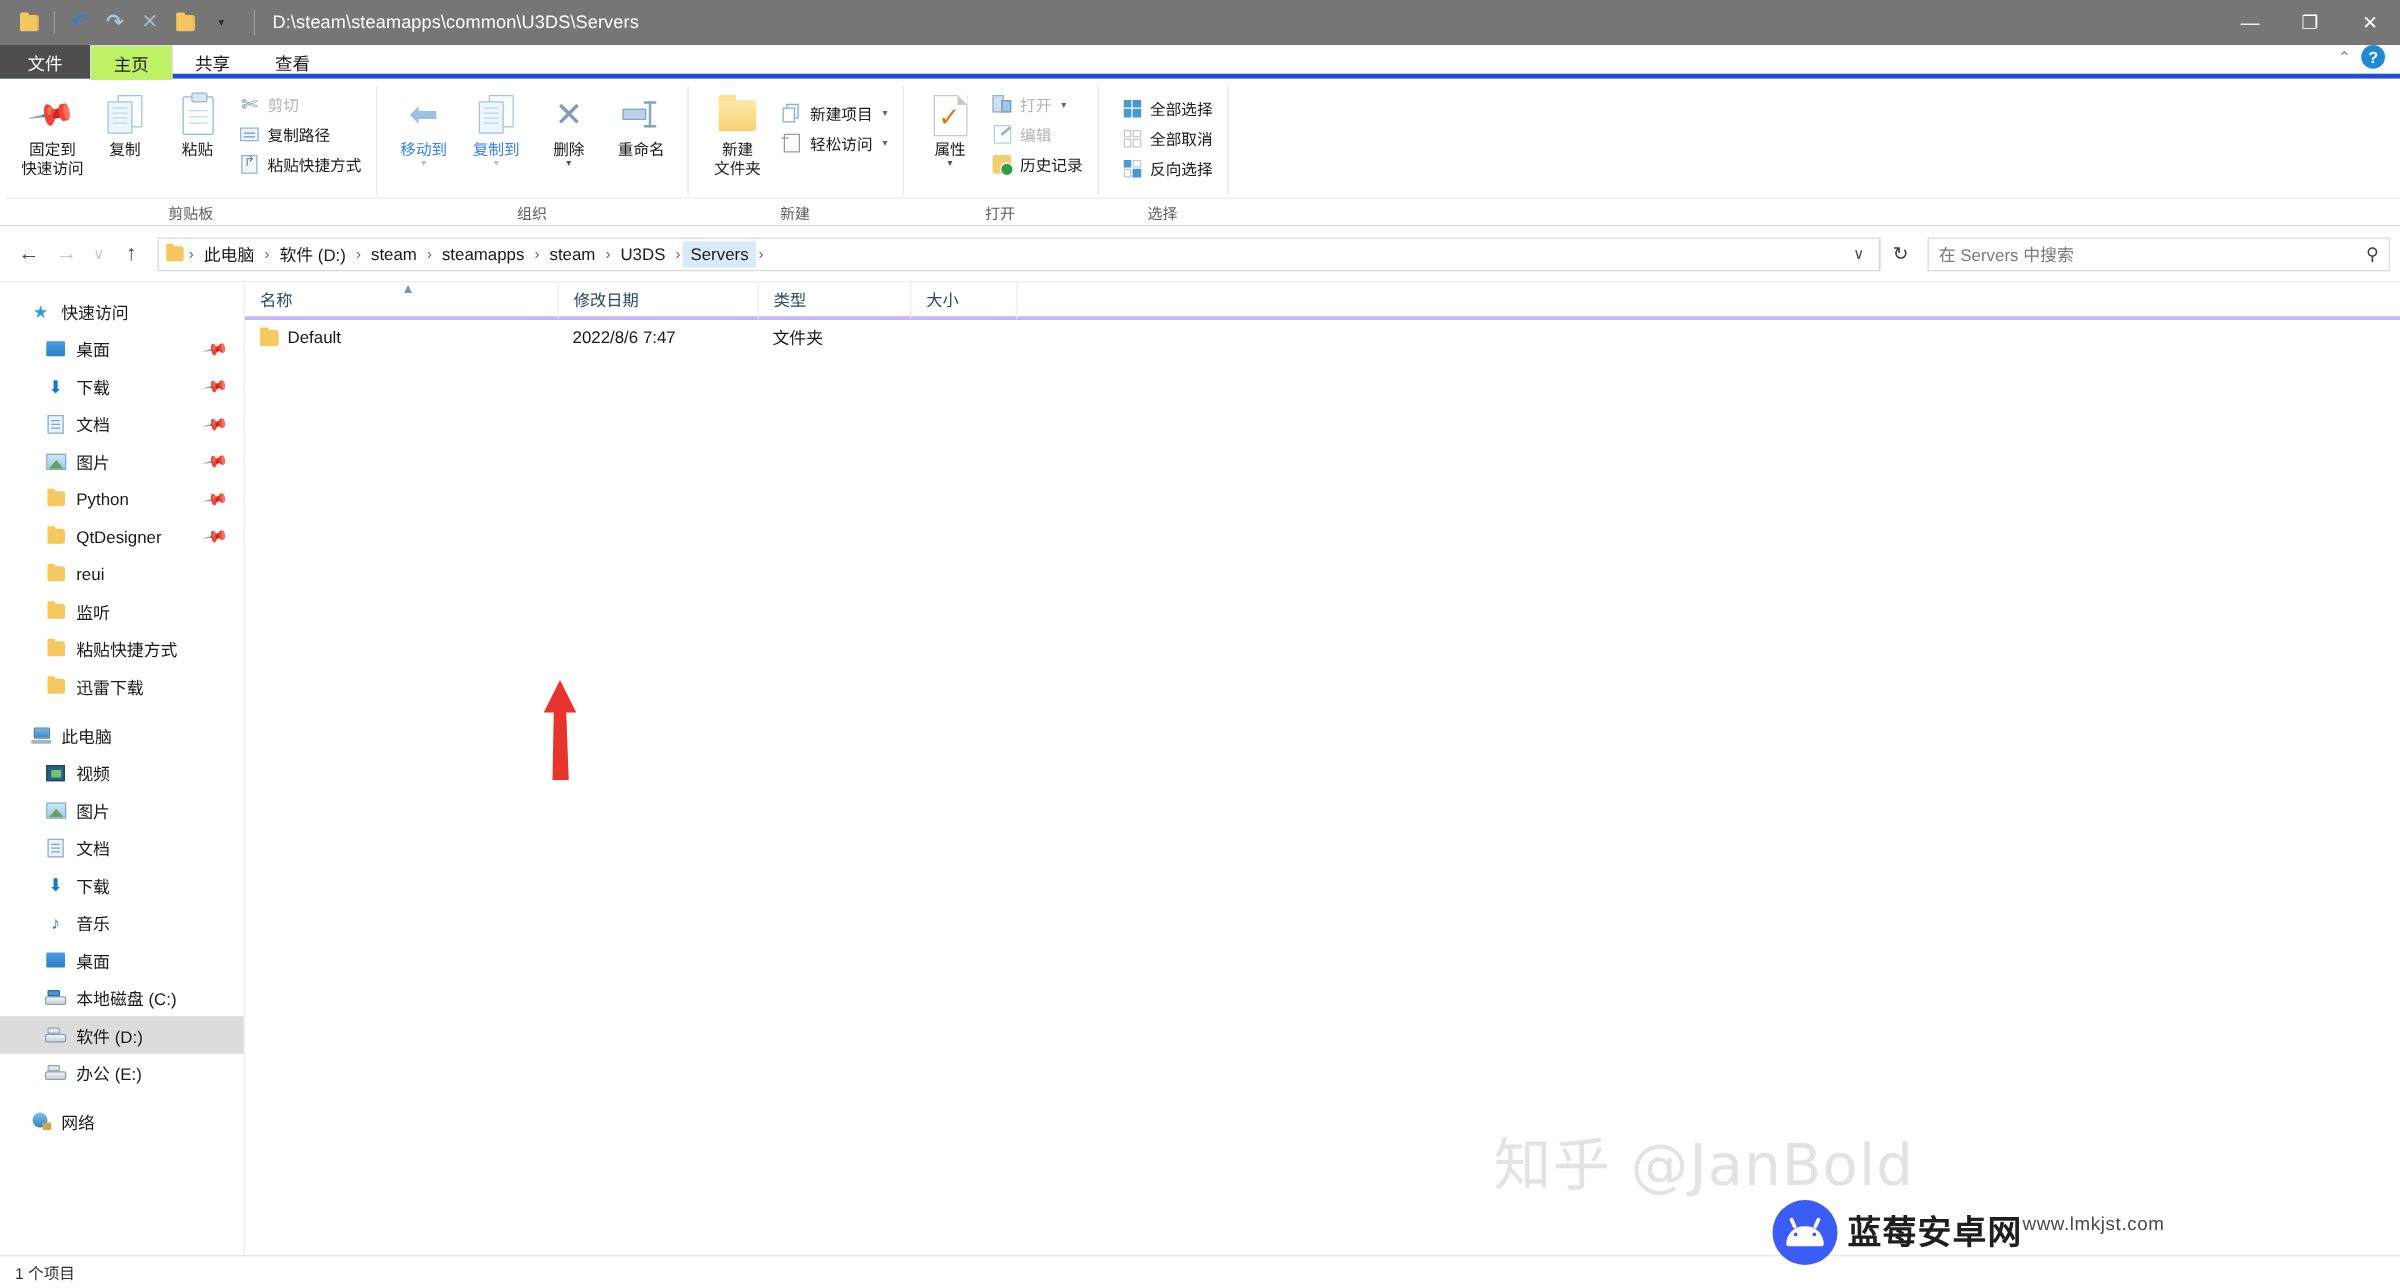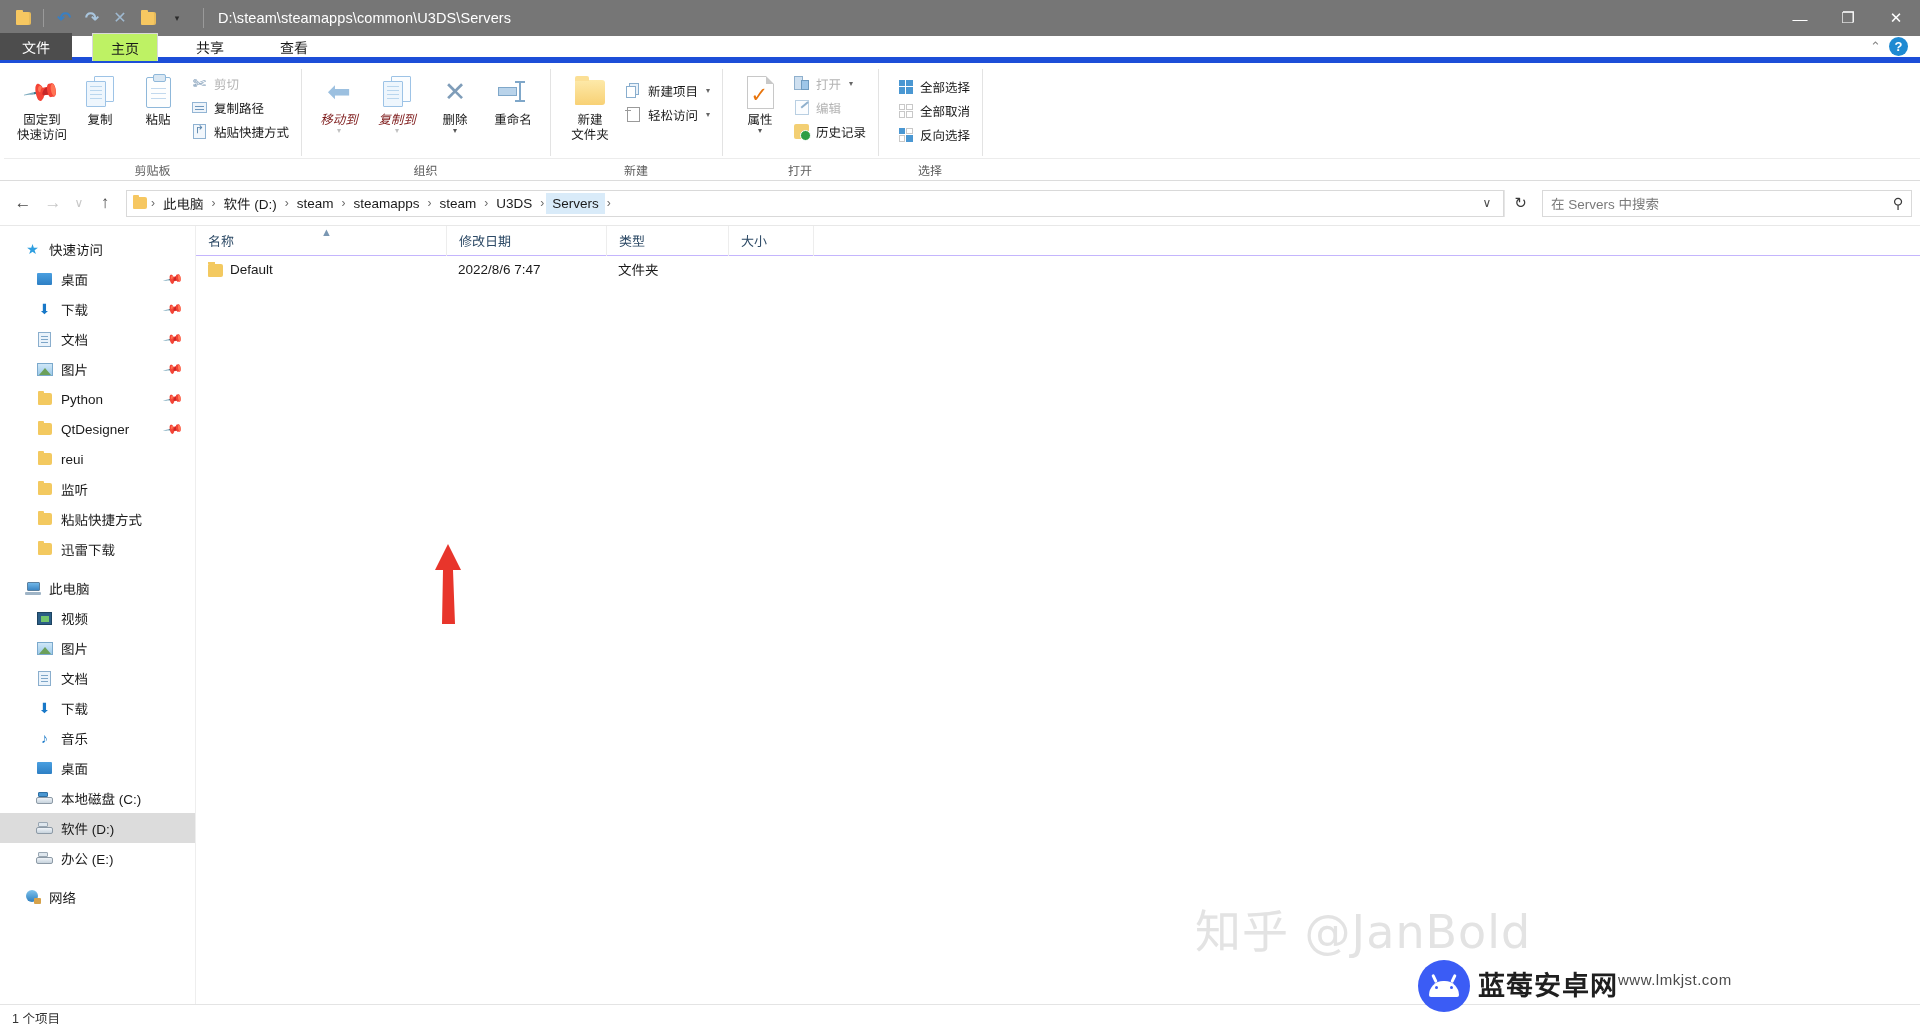--- a/index.html
+++ b/index.html
@@ -45,22 +45,22 @@
   }
   .title-div { width: 1px; height: 20px; background: #9a9a9a; margin-left: 12px; }
   .winctl { margin-left: auto; display: flex; height: 100%; }
   .winctl div {
     width: 48px; height: 36px; display: flex; align-items: center; justify-content: center;
     color: #ffffff; font-size: 15px;
   }
 
   
   .tabstrip {
-    height: 27px; background: #ffffff; display: flex; align-items: center;
-    flex: 0 0 27px; position: relative; border-bottom: 6px solid #1d4ed8; gap: 20px;
+    height: 27px; background: #ffffff; display: flex; align-items: flex-start;
+    flex: 0 0 27px; position: relative; border-bottom: 4px solid #1d4ed8;
   }
   .tab {
     height: 27px; padding: 0 18px; display: flex; align-items: center;
     font-size: 14px; color: #1a1a1a; white-space: nowrap; cursor: default;
   }
   .tab.file { background: #4d4d4d; color: #ffffff; padding: 0 22px; }
   .tab.active {
     background: #bef264; border-left: 1px solid #d9d9d9; border-right: 1px solid #d9d9d9;
     border-top: 1px solid #d9d9d9; position: relative; z-index: 3; margin-bottom: -1px;
     height: 28px;
@@ -88,21 +88,21 @@
     font-size: 12px; color: #606060; border-top: 1px solid #ececec;
   }
   .bigbtn {
     display: flex; flex-direction: column; align-items: center; width: 58px;
     padding-top: 4px; cursor: default;
   }
   .bigbtn .glyph { height: 40px; display: flex; align-items: center; justify-content: center; }
   .bigbtn .blabel {
     font-size: 12.5px; color: #1a1a1a; text-align: left; line-height: 14px; margin-top: 1px;
   }
-  .bigbtn.dim .blabel { color: #7f1d1d; font-style: italic; }
+  .bigbtn.dim .blabel { color: #3b82f6; }
   .bigbtn .caret { font-size: 8px; color: #555; line-height: 6px; margin-top: 1px; }
   .bigbtn.dim .caret { color: #c0c0c0; }
   .smallcol { display: flex; flex-direction: column; padding-top: 5px; gap: 3px; }
   .smallbtn {
     display: flex; align-items: center; gap: 6px; height: 21px; padding: 0 4px;
     font-size: 12.5px; color: #1a1a1a; white-space: nowrap; cursor: default;
   }
   .smallbtn.dim { color: #b4b4b4; }
   .smallbtn .scaret { font-size: 8px; color: #666; margin-left: 2px; }
   .smallbtn .sico { width: 17px; height: 17px; display: flex; align-items: center; justify-content: center; }
@@ -253,21 +253,21 @@
   .ni-drive { width: 17px; height: 13px; position: relative; }
   .ni-drive .d1 { position:absolute; left:0; bottom:1px; width:17px; height:7px; background:linear-gradient(#f0f4f8,#c7d3dd); border:1px solid #8d9aa6; border-radius:2px; }
   .ni-drive .d2 { position:absolute; left:2px; top:0; width:10px; height:5px; background:#dfe7ee; border:1px solid #9aa7b3; border-radius:1px; }
   .ni-drive.sys .d2 { background:#4a97d2; border-color:#2e6fa3; }
   .ni-net { width: 16px; height: 14px; position: relative; }
   .ni-net .globe { position:absolute; left:1px; top:0; width:12px; height:12px; border-radius:50%; background:linear-gradient(#7fc3ec,#2f7fbe); }
   .ni-net .plug { position:absolute; right:0; bottom:0; width:7px; height:6px; background:#d6a24a; border-radius:1px; }
 
   
   .filelist { flex: 1; display: flex; flex-direction: column; min-width: 0; background: #ffffff; position: relative; }
-  .colhdr { height: 30px; display: flex; align-items: center; border-bottom: 1px solid #c4b5fd; position: relative; }
+  .colhdr { height: 30px; display: flex; align-items: center; border-bottom: 3px solid #c4b5fd; position: relative; }
   .col {
     height: 30px; display: flex; align-items: center; padding-left: 12px;
     font-size: 13px; color: #2d4a66; border-left: 1px solid #ededed; position: relative;
     cursor: default; white-space: nowrap;
   }
   .col:first-child { border-left: none; }
   .col .sortarrow { position: absolute; left: 50%; top: 0px; font-size: 11px; color: #7a97b3; }
   .rows { flex: 1; position: relative; }
   .filerow { display: flex; align-items: center; height: 26px; font-size: 13.5px; color: #1a1a1a; cursor: default; }
   .cell { display: flex; align-items: flex-end; padding-left: 12px; white-space: nowrap; overflow: hidden; }

